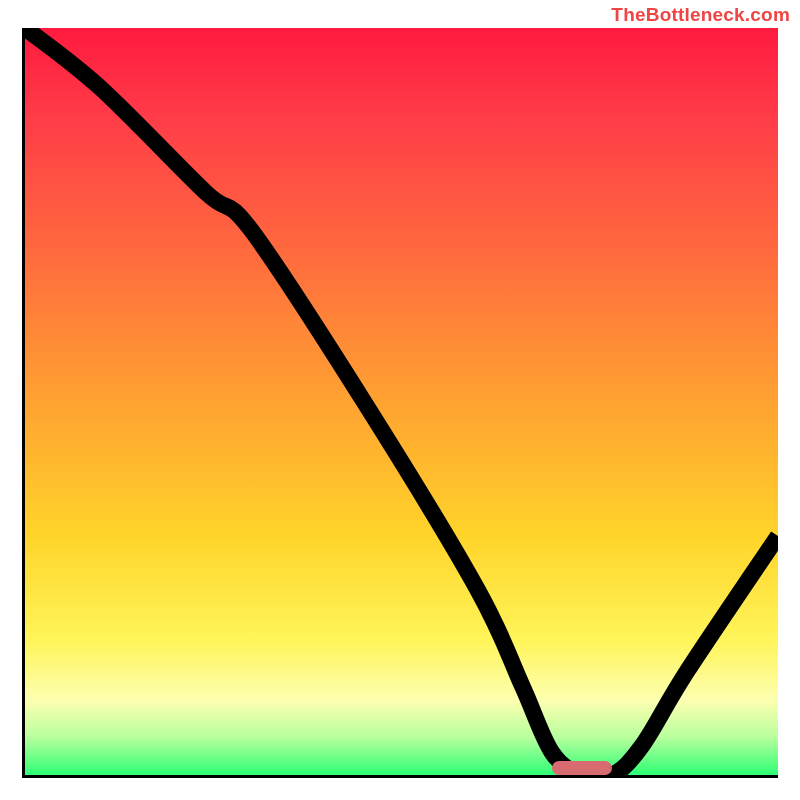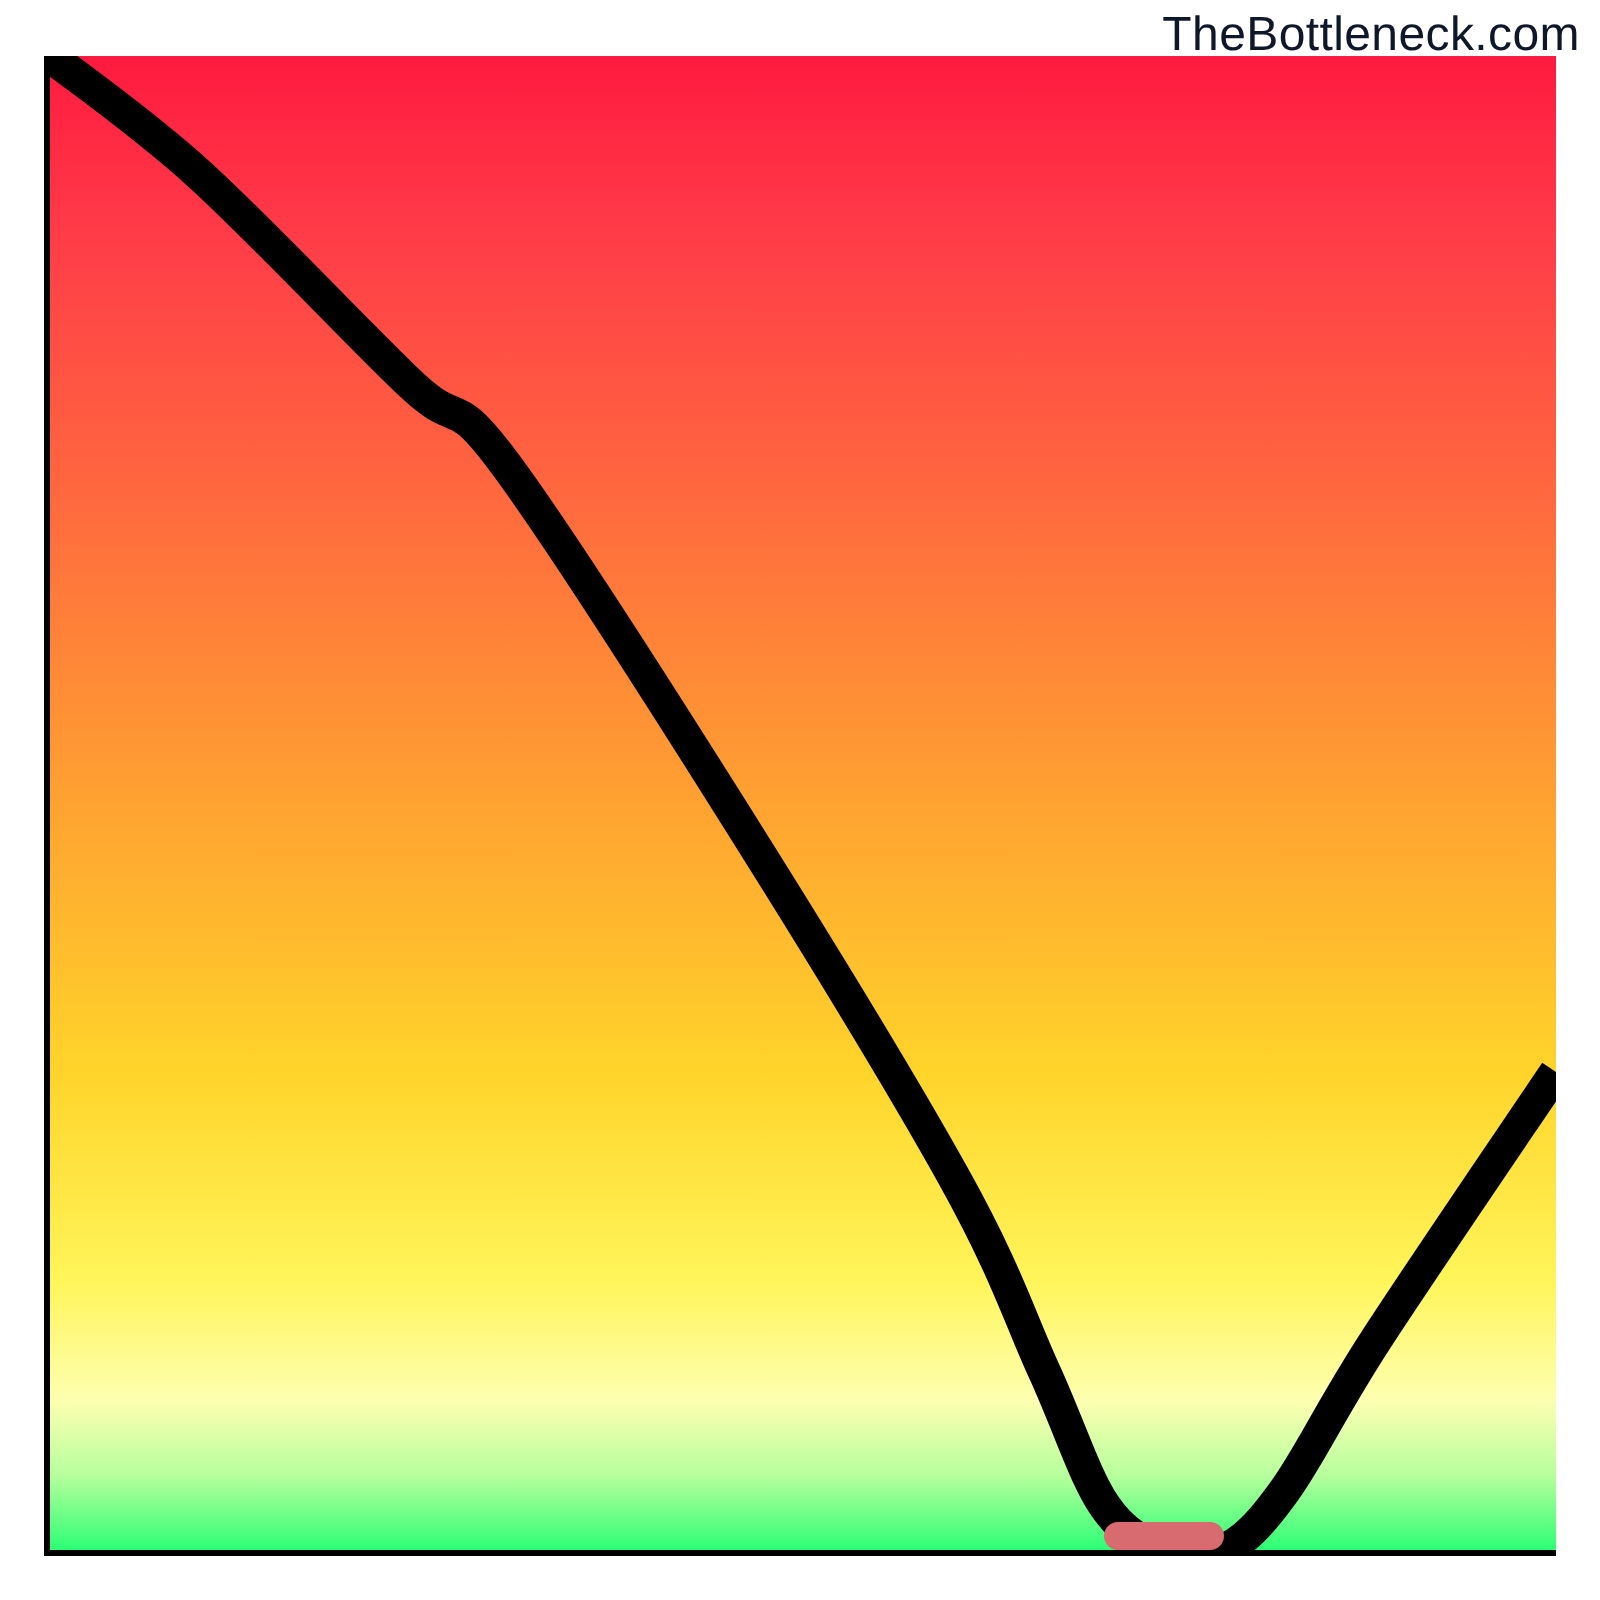--- a/index.html
+++ b/index.html
@@ -12,23 +12,23 @@
   }
   .wrap {
     position: relative;
     width: 800px;
     height: 800px;
   }
   .watermark {
     position: absolute;
     top: 4px;
     right: 10px;
-    font-size: 24px;
-    font-weight: 400;
-    color: #0f172a;
+    font-size: 19px;
+    font-weight: 700;
+    color: #ef4444;
     letter-spacing: 0.2px;
   }
   .plot-area {
     position: absolute;
     left: 22px;
     top: 28px;
     width: 756px;
     height: 750px;
     border-left: 3px solid #000;
     border-bottom: 3px solid #000;

